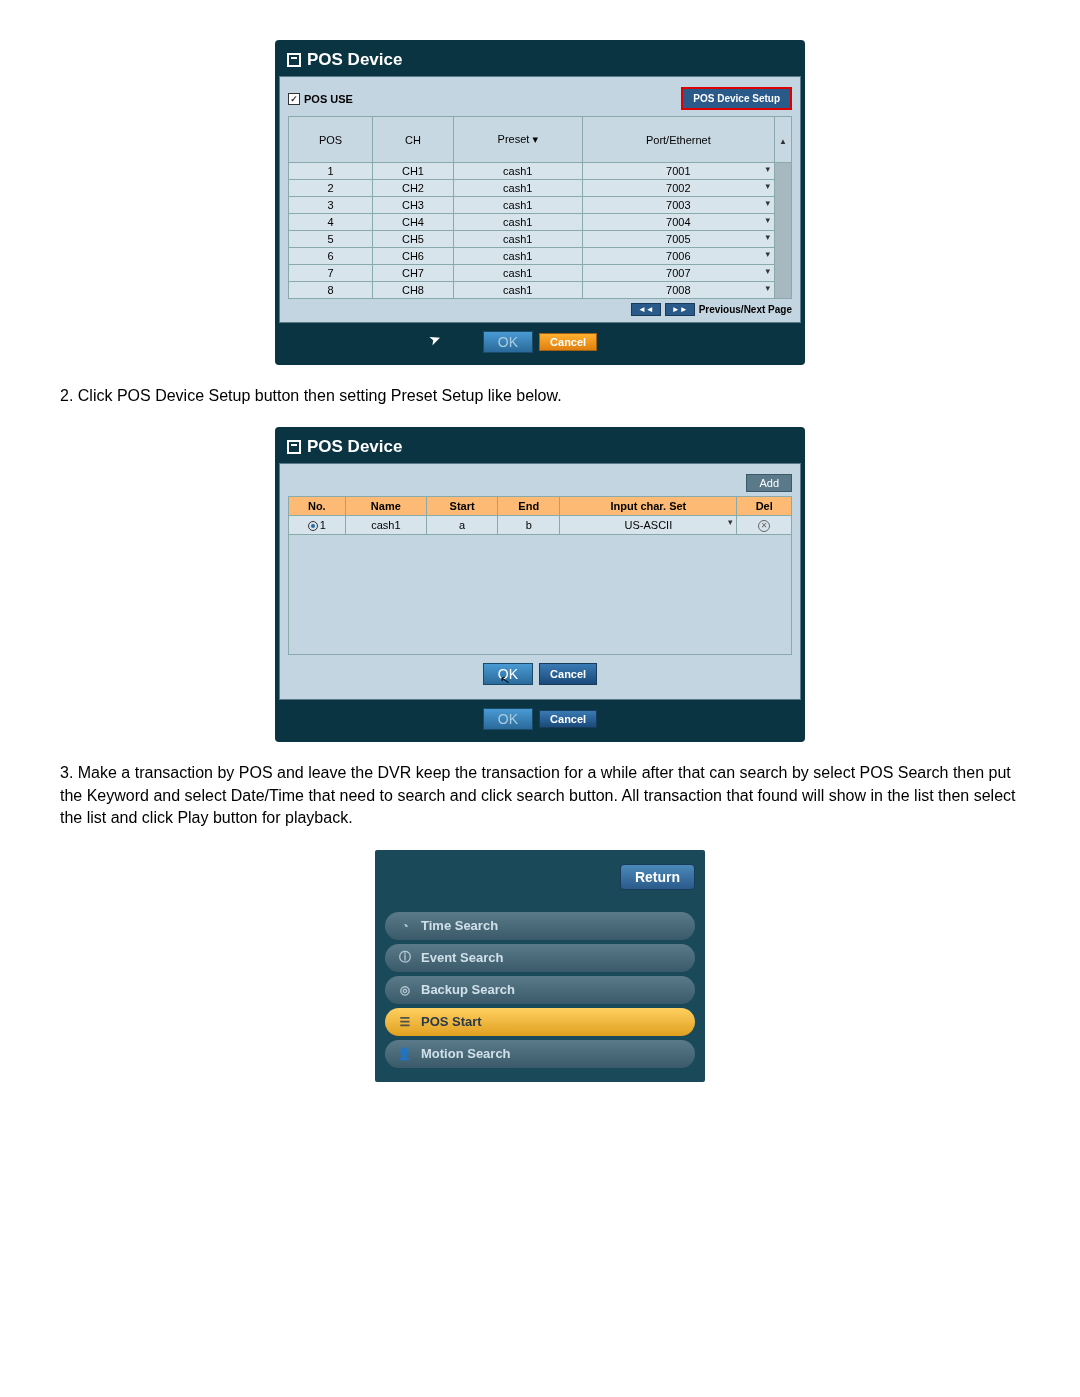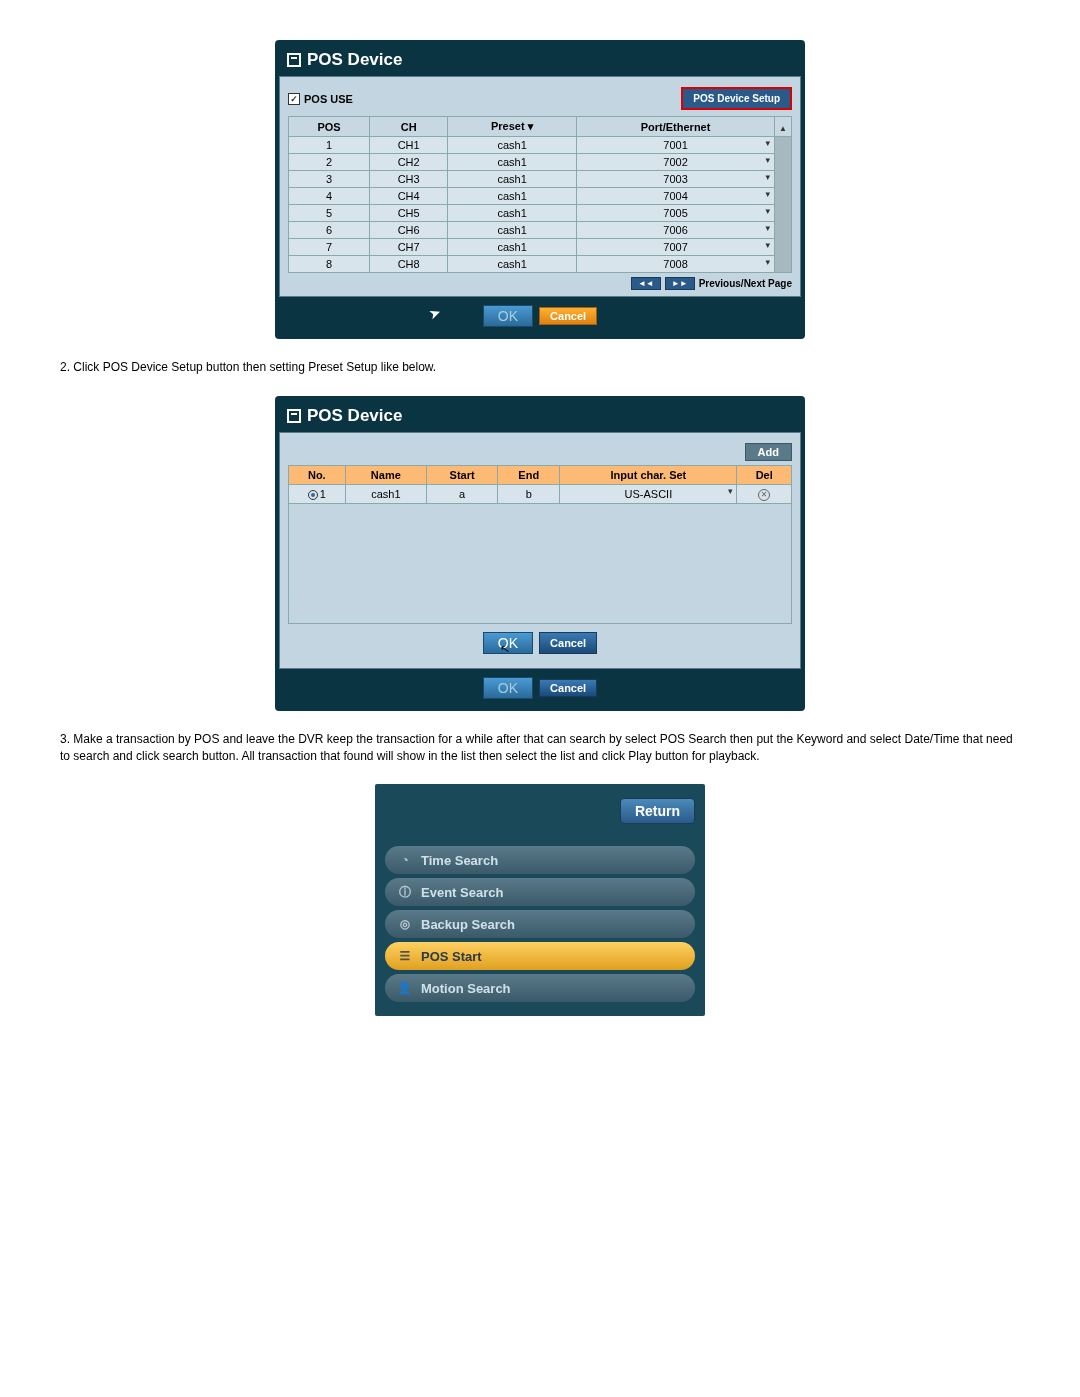--- a/index.html
+++ b/index.html
@@ -83,22 +83,22 @@
   }
   .pos-table {
     width: 100%;
     border-collapse: collapse;
     background: #d8e4eb;
     font-size: 11px;
   }
   .pos-table th {
     background: #c8d8e2;
     border: 1px solid #8aa;
-    padding: 3px 4px;
-    font-weight: bold;
+    padding: 16px 4px;
+    font-weight: normal;
     text-align: center;
   }
   .pos-table td {
     border: 1px solid #8aa;
     padding: 2px 4px;
     text-align: center;
     position: relative;
   }
   .scroll-col {
     width: 14px;
@@ -174,42 +174,42 @@
   .btn-cancel-dark {
     background: linear-gradient(#3a7ab4, #1a4a7a);
     color: #fff;
     border: 1px solid #1a3a5a;
     padding: 2px 10px;
     font-size: 11px;
     font-weight: bold;
     cursor: pointer;
   }
   .doc-text {
-    font-size: 12px;
+    font-size: 16px;
     margin: 20px 0;
     line-height: 1.4;
   }
   .subheader {
     color: #fff;
     font-size: 13px;
     font-weight: bold;
     padding: 4px 8px;
   }
   .add-row {
     display: flex;
     justify-content: flex-end;
     margin-bottom: 4px;
   }
   .add-btn {
     background: #5a7a8a;
     color: #fff;
     border: 1px solid #3a5a6a;
     padding: 2px 12px;
     font-size: 11px;
-    font-weight: bold;
+    font-weight: normal;
     cursor: pointer;
   }
   .preset-table {
     width: 100%;
     border-collapse: collapse;
     background: #d8e4eb;
     font-size: 11px;
   }
   .preset-table th {
     background: #fdba74;

